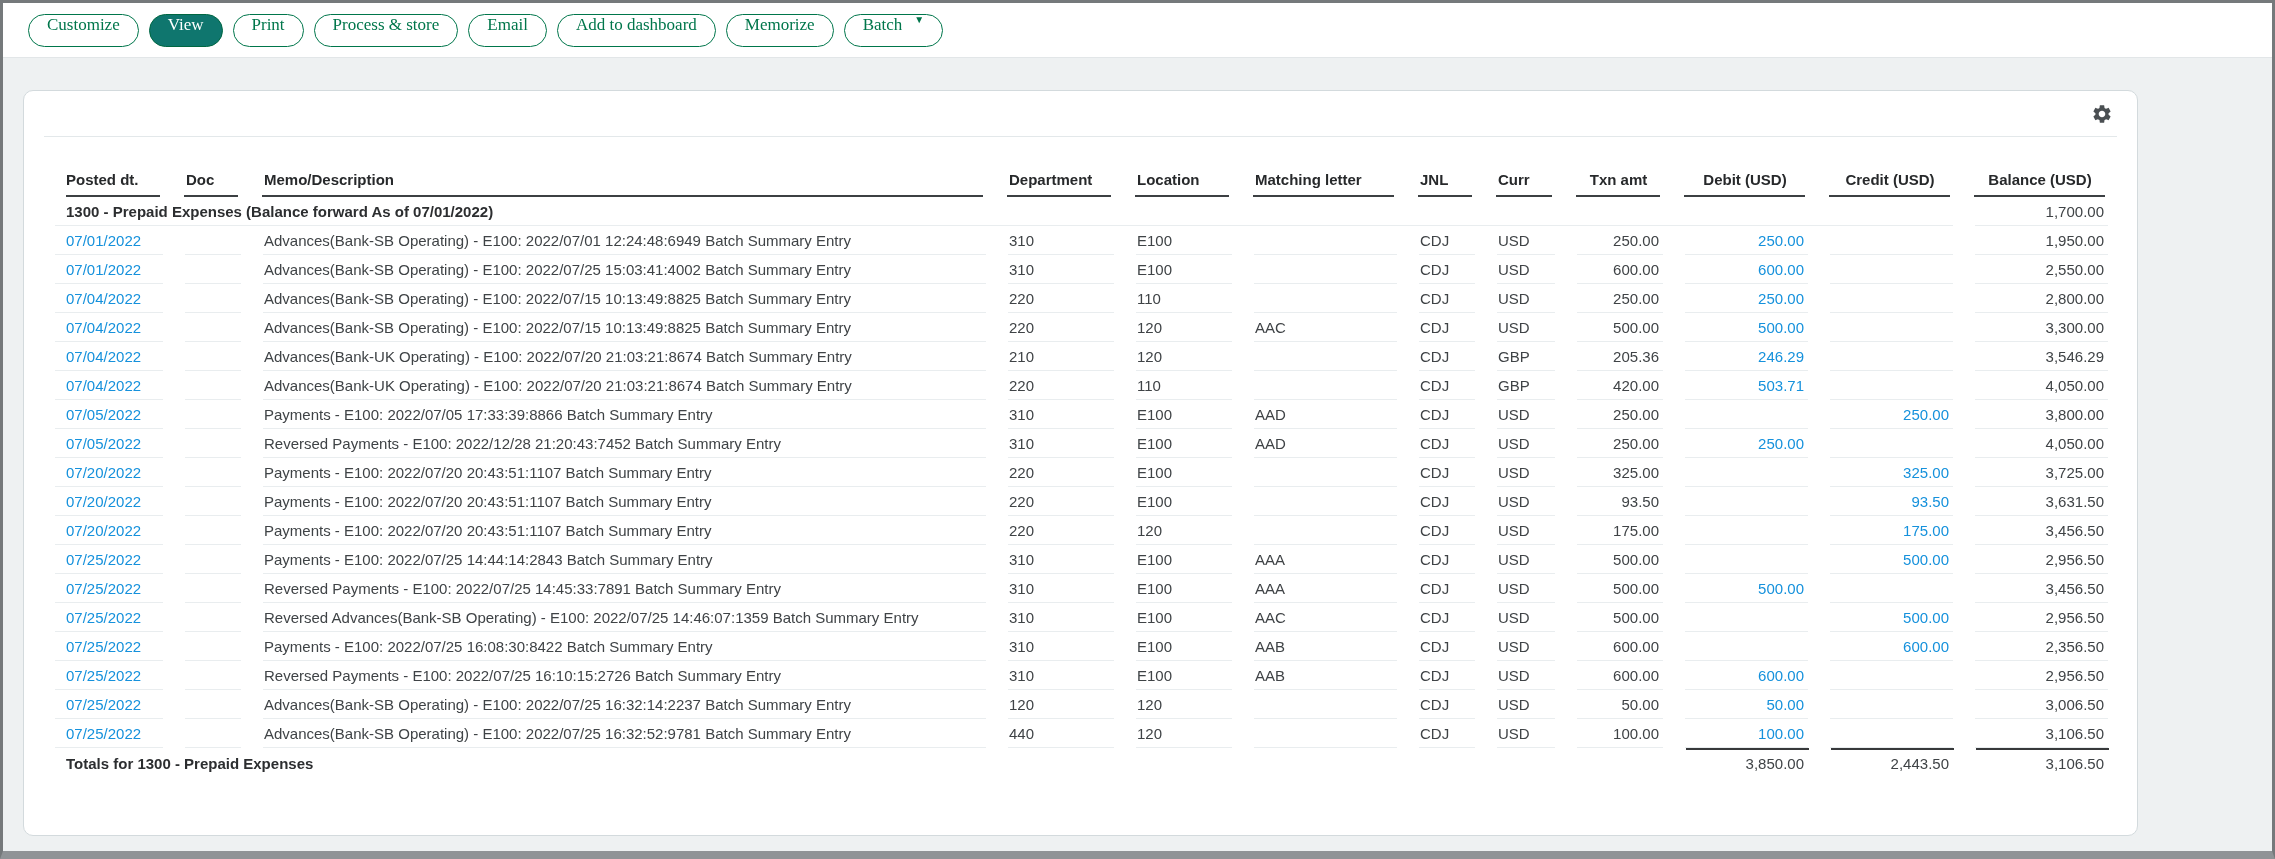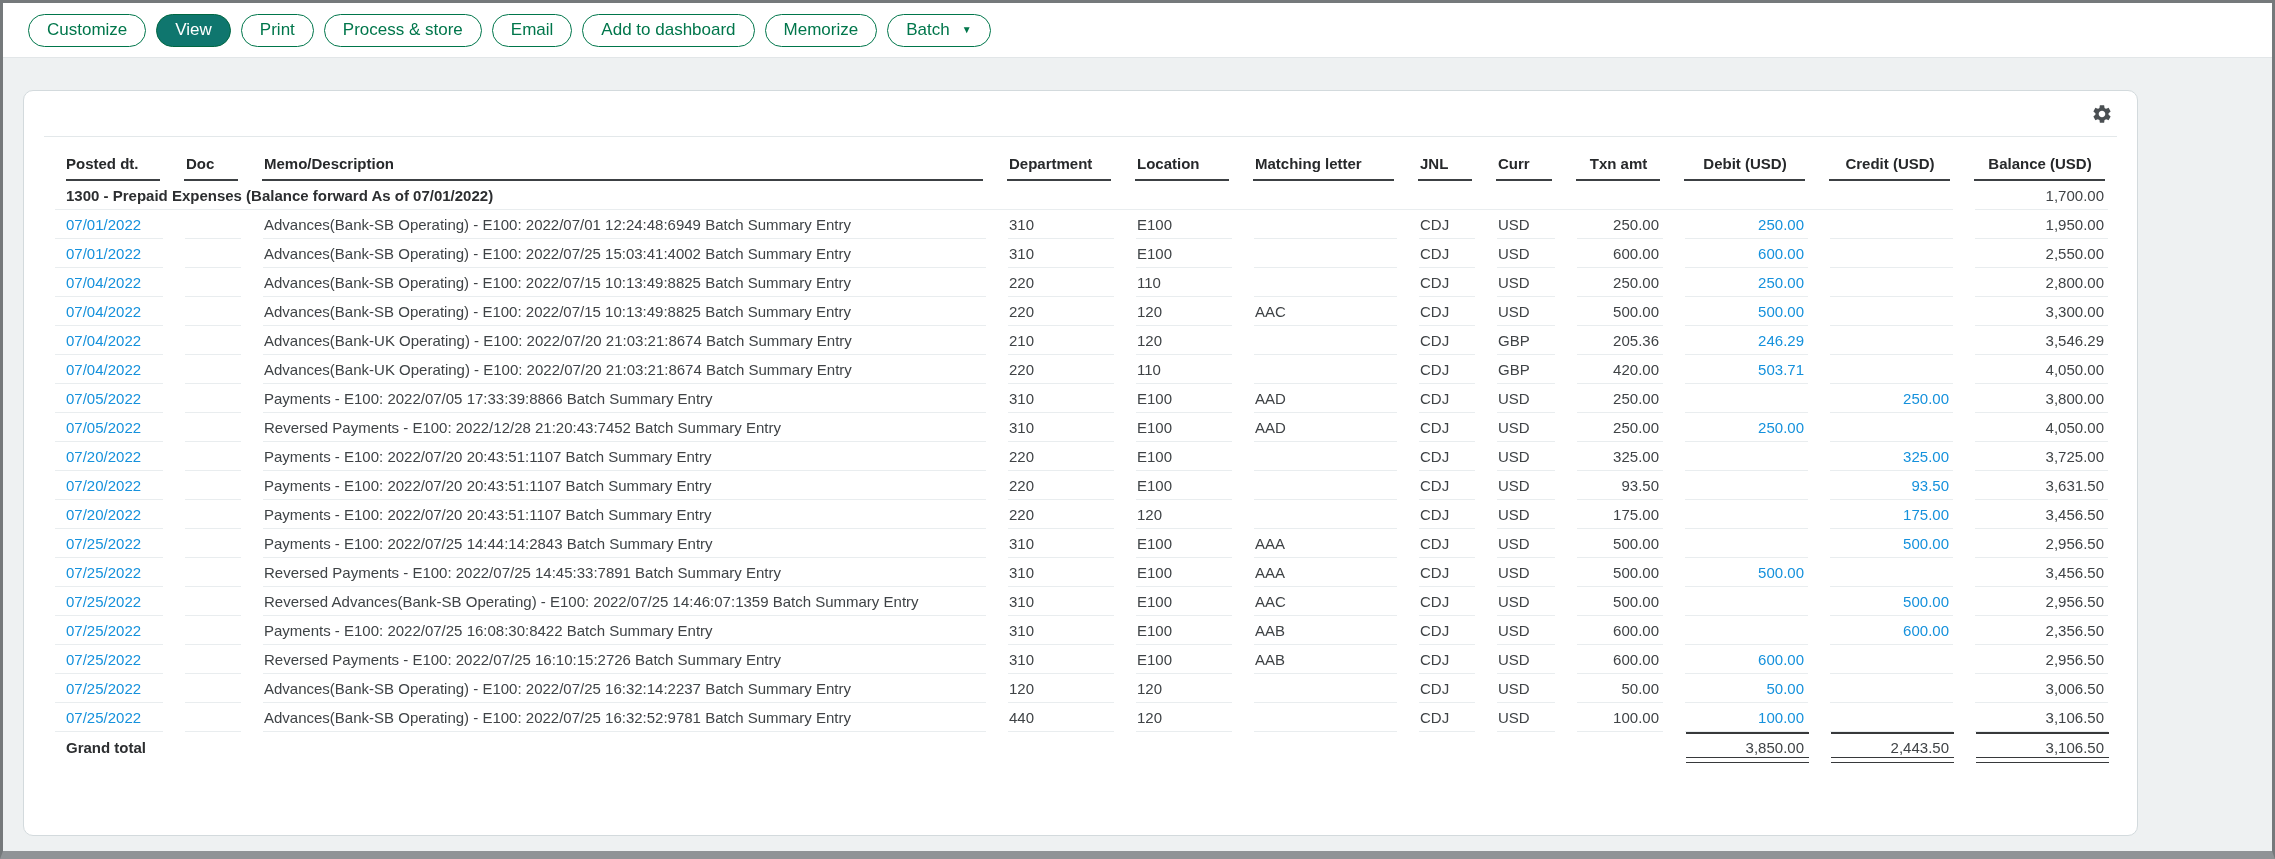--- a/index.html
+++ b/index.html
@@ -24,44 +24,44 @@
     flex: 0 0 auto;
   }
   .page-title {
     font-size: 27px; font-weight: 700; color: #1d1f21; letter-spacing: -0.2px;
     white-space: nowrap;
   }
   .actions { display: flex; align-items: center; gap: 10px; }
   .pill {
     height: 33px; border-radius: 17px;
     border: 1.5px solid #00764b; background: #ffffff; color: #00764b;
-    font-family: Liberation Sans, sans-serif; font-size: 17px;
+    font-family: Liberation Serif, serif; font-size: 17px;
     padding: 0 18px; cursor: pointer;
-    display: inline-flex; align-items: center; white-space: nowrap;
+    display: inline-flex; align-items: flex-start; white-space: nowrap;
   }
   .pill.solid { background: #0f766e; border-color: #006742; color: #ffffff; }
   .pill .caret { font-size: 10px; margin-left: 12px; line-height: 1; }
   
   .content { flex: 1 1 auto; padding: 32px 0 0 20px; }
   .card {
     width: 2115px; min-height: 746px;
     background: #ffffff; border: 1px solid #d3dadd; border-radius: 10px;
     padding-bottom: 38px;
   }
   .card-toolbar {
     height: 46px; margin: 0 20px;
     border-bottom: 1px solid #e3e8ea;
     display: flex; align-items: center; justify-content: flex-end;
     padding-right: 4px;
   }
   .gear { width: 22px; height: 22px; cursor: pointer; display: inline-block; }
   .gear svg { width: 22px; height: 22px; fill: #4a4f52; }
   
   table {
-    width: 2075px; margin: 0 20px; border-collapse: collapse; table-layout: fixed;
+    width: 2075px; margin: 16px 20px; border-collapse: collapse; table-layout: fixed;
     font-size: 15px; color: #3f4346;
   }
   col.c1 { width: 130px; }  col.c2 { width: 78px; }   col.c3 { width: 745px; }
   col.c4 { width: 128px; }  col.c5 { width: 118px; }  col.c6 { width: 165px; }
   col.c7 { width: 78px; }   col.c8 { width: 80px; }   col.c9 { width: 108px; }
   col.c10 { width: 145px; } col.c11 { width: 145px; } col.c12 { width: 155px; }
   th {
     font-size: 15px; font-weight: 700; color: #27292b; text-align: left;
     padding: 18px 10px 9px 12px; vertical-align: bottom; position: relative;
     white-space: nowrap;
@@ -466,22 +466,22 @@
               <td><span></span></td>
               <td><span>CDJ</span></td>
               <td><span>USD</span></td>
               <td class="num"><span>100.00</span></td>
               <td class="num"><a class="link">100.00</a></td>
               <td class="num"><a class="link"></a></td>
               <td class="num"><span>3,106.50</span></td>
             </tr>
           </tbody>
         <tbody>
-          <tr class="grand-row">
-            <td class="posted bold" colspan="9">Grand total</td>
+          <tr class="totals-row">
+            <td class="posted bold" colspan="9">Totals for 1300 - Prepaid Expenses</td>
             <td class="num tline">3,850.00</td>
             <td class="num tline">2,443.50</td>
             <td class="num tline">3,106.50</td>
           </tr>
         </tbody>
       </table>
 
     </section>
   </main>
 </div>

